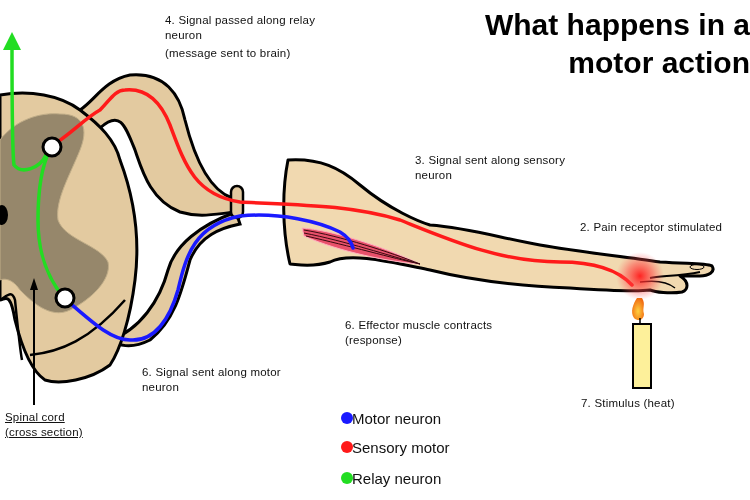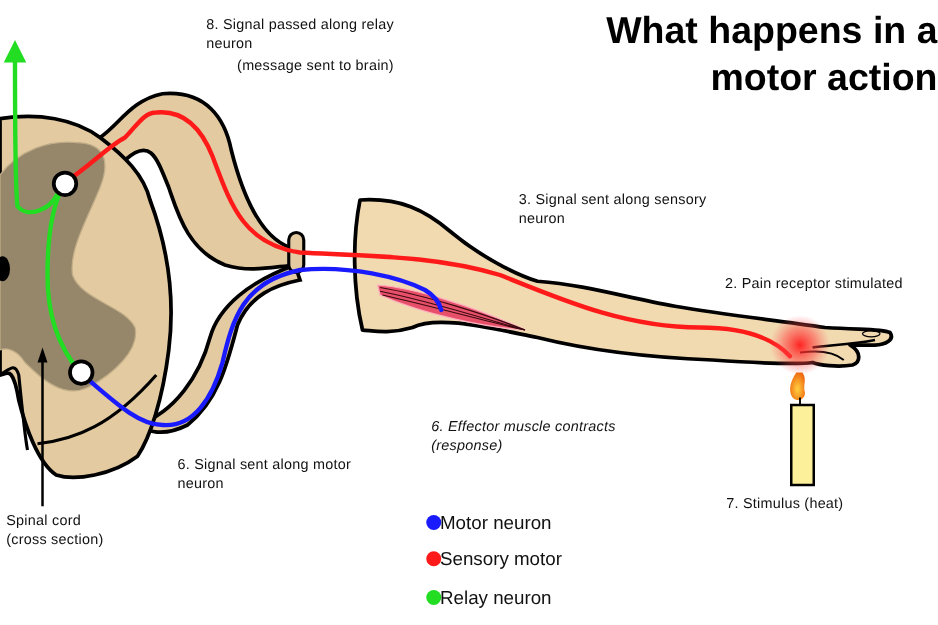--- a/index.html
+++ b/index.html
@@ -75,45 +75,45 @@
   <line x1="34" y1="405" x2="34" y2="285" stroke="#000" stroke-width="2"></line>
   <polygon points="34,278 30,290 38,290" fill="#000"></polygon>
 </svg>
 
 <div class="title">
   <span>What happens in a</span>
   <span>motor action</span>
 </div>
 
 <div class="lbl" style="left:165px; top:13px;">
-  <div>8. Signal passed along relay</div>
+  <div>4. Signal passed along relay</div>
   <div>neuron</div>
-  <div style="margin-top:3px;text-align:right;">(message sent to brain)</div>
+  <div style="margin-top:3px;">(message sent to brain)</div>
 </div>
 
 <div class="lbl" style="left:415px; top:153px;">
   <div>3. Signal sent along sensory</div>
   <div>neuron</div>
 </div>
 
 <div class="lbl" style="left:580px; top:220px;">2. Pain receptor stimulated</div>
 
-<div class="lbl" style="left:345px; top:335px;font-style:italic;">
+<div class="lbl" style="left:345px; top:318px;">
   <div>6. Effector muscle contracts</div>
   <div>(response)</div>
 </div>
 
 <div class="lbl" style="left:142px; top:365px;">
   <div>6. Signal sent along motor</div>
   <div>neuron</div>
 </div>
 
 <div class="lbl" style="left:581px; top:396px;">7. Stimulus (heat)</div>
 
-<div class="lbl" style="left:5px; top:410px;">
+<div class="lbl" style="left:5px; top:410px;text-decoration:underline;">
   <div>Spinal cord</div>
   <div>(cross section)</div>
 </div>
 
 <div class="legend">
   <div class="legend-item" style="top:4px;">
     <span class="legend-dot" style="background: rgb(26, 26, 255);"></span>
     <span class="legend-text">Motor neuron</span>
   </div>
   <div class="legend-item" style="top:33px;">

